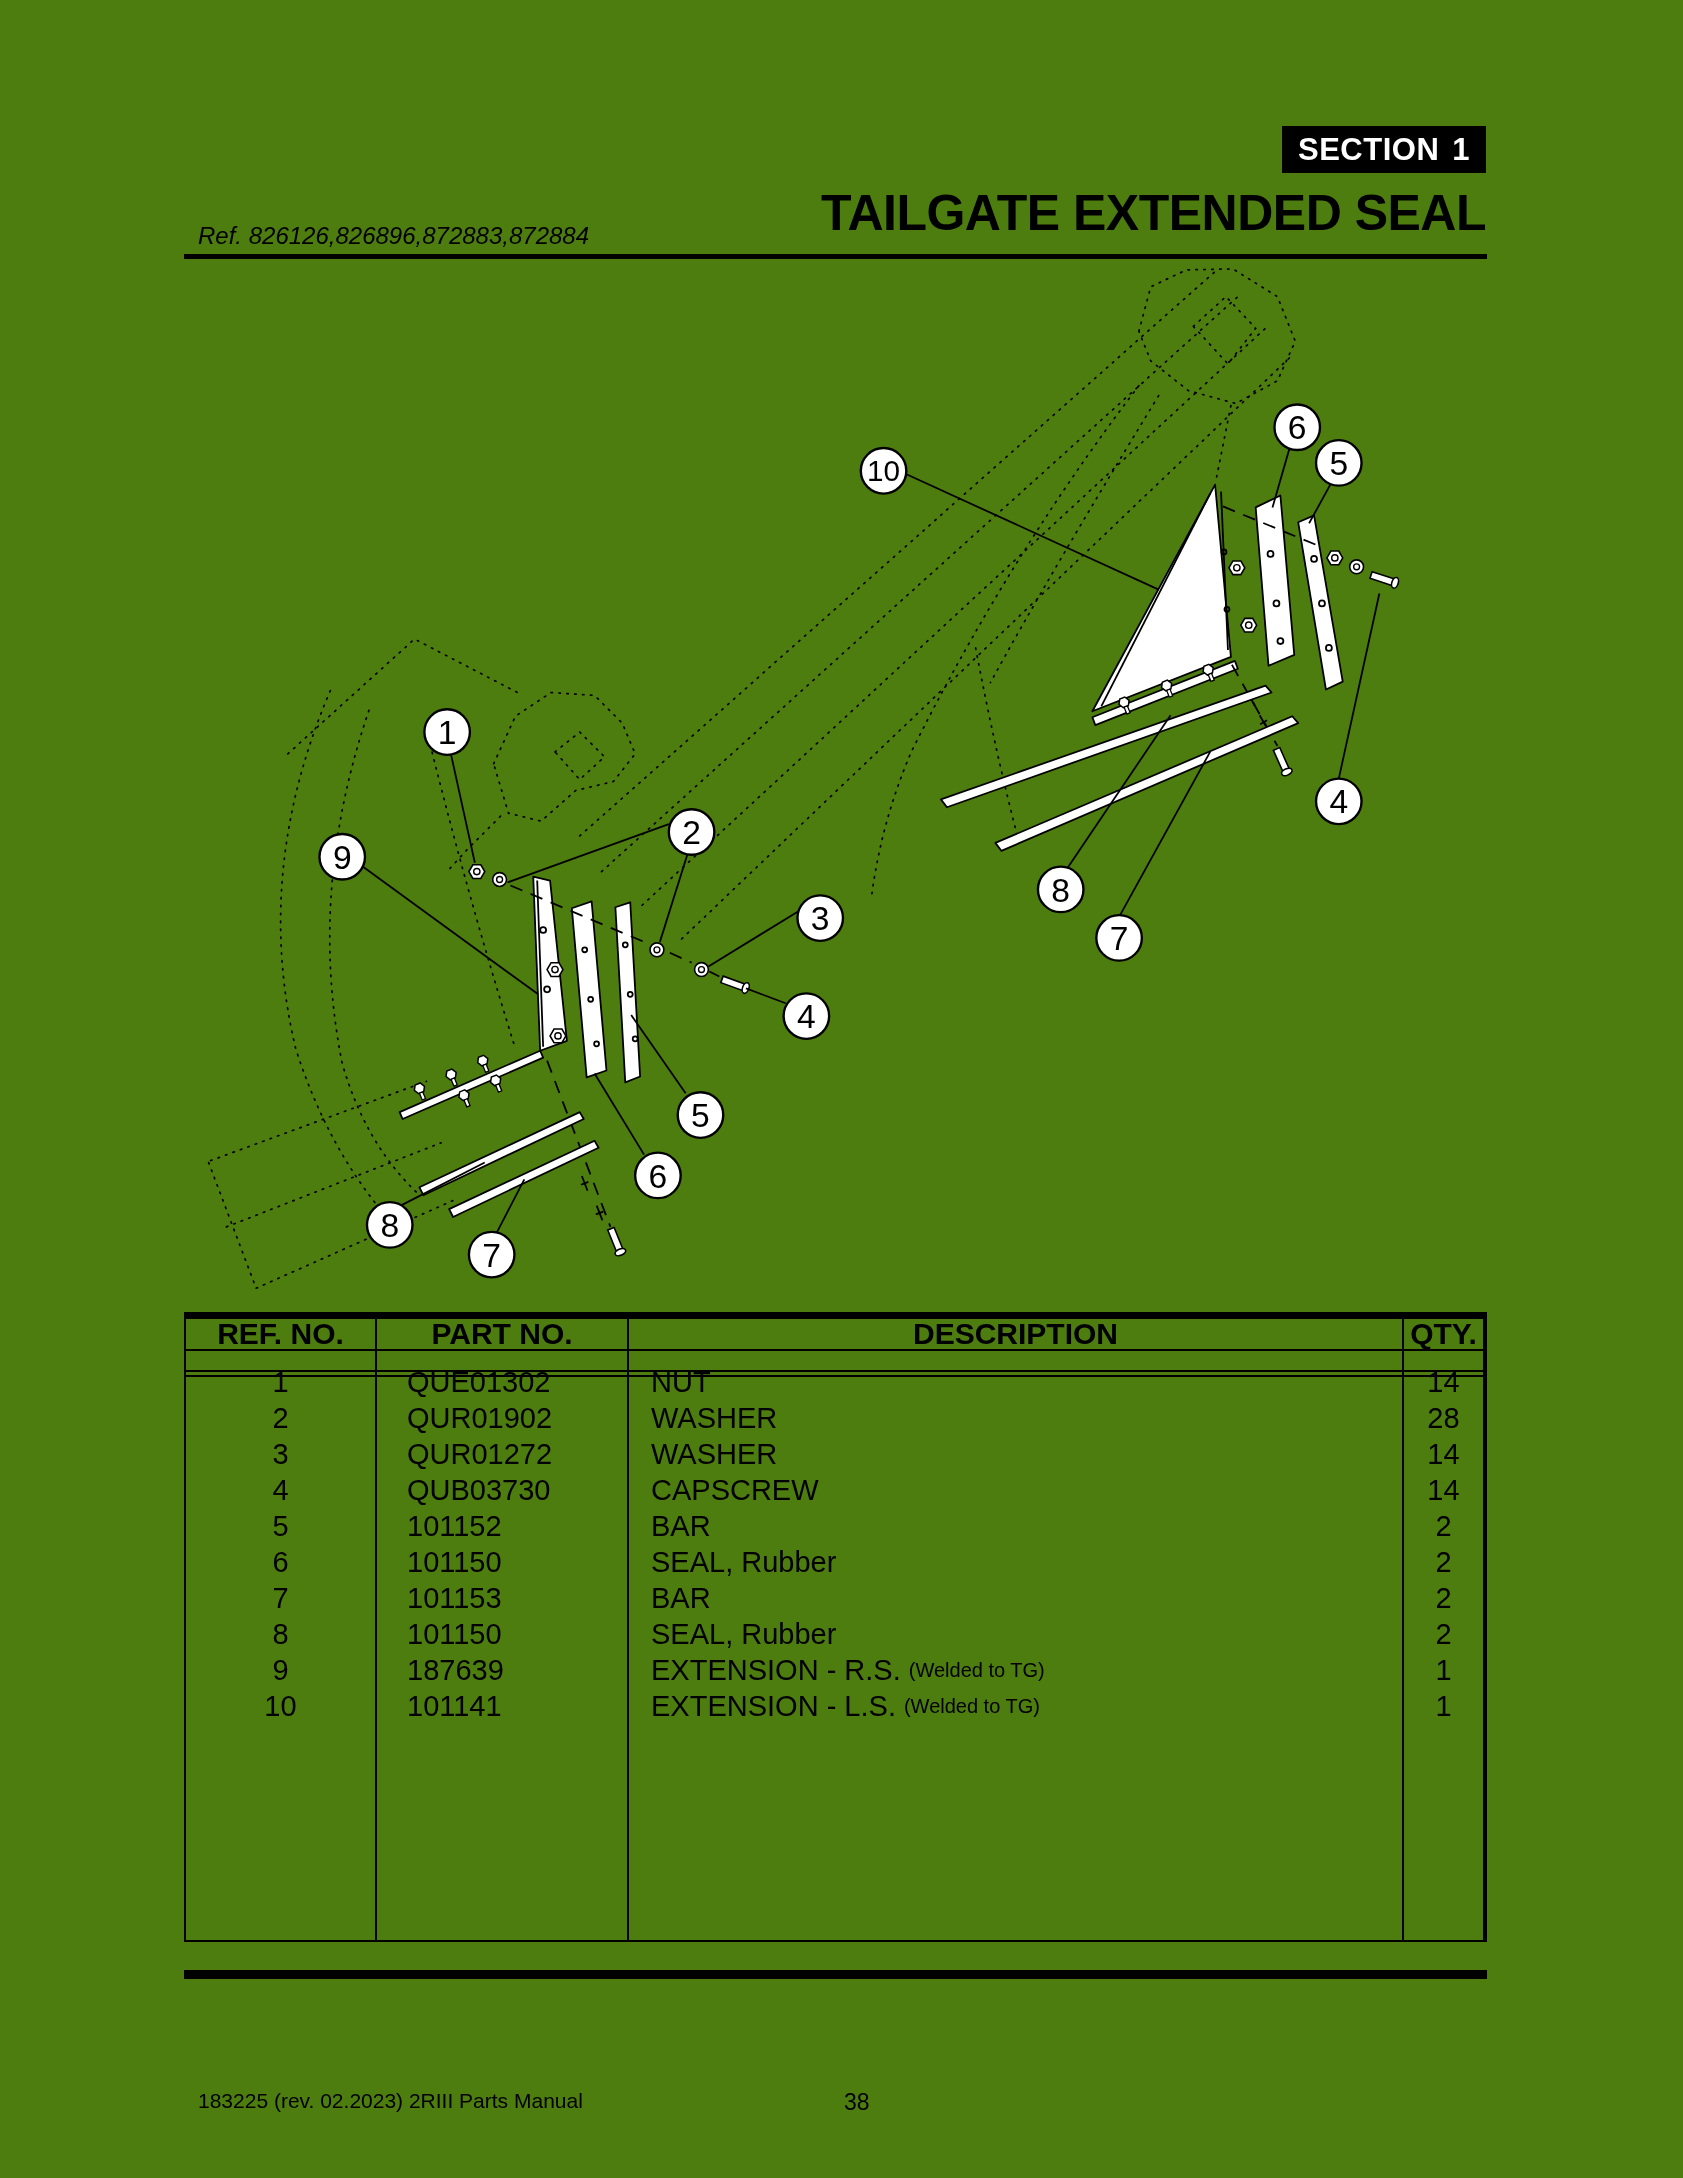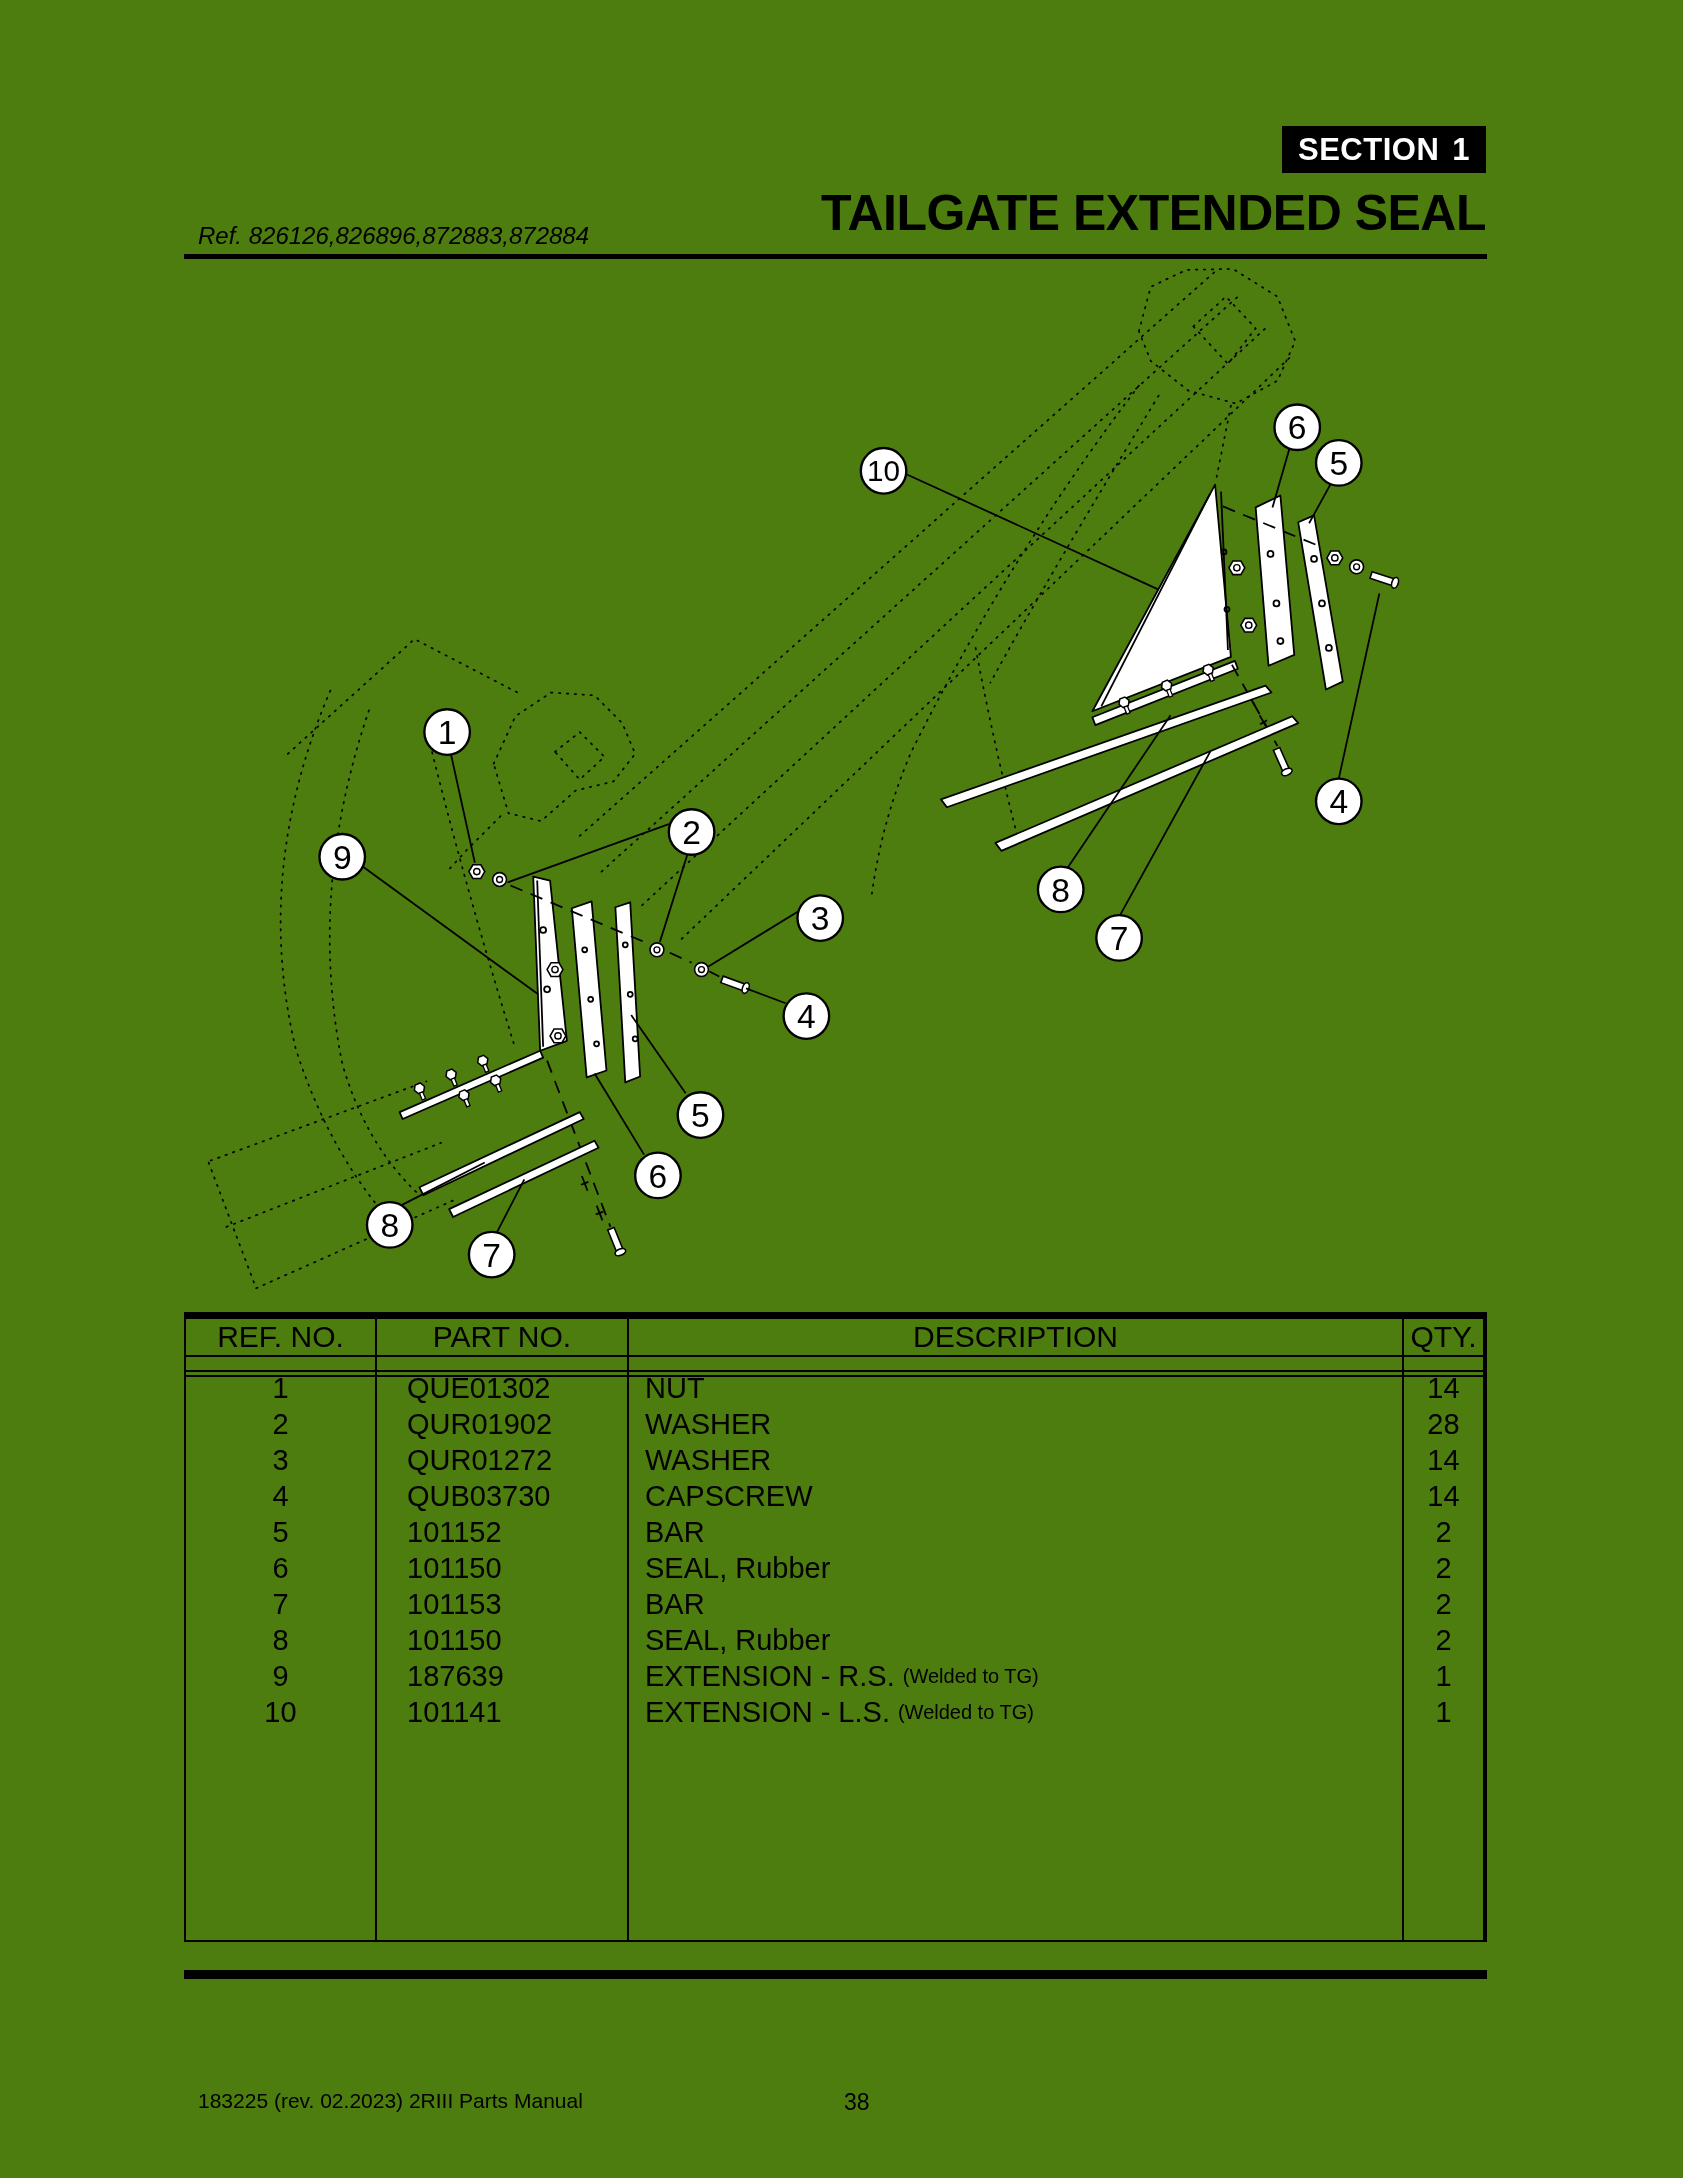--- a/index.html
+++ b/index.html
@@ -35,33 +35,33 @@
   .callout-num{fill:#000;text-anchor:middle;font-family:"Liberation Sans",sans-serif;}
   
   .parts-table{
     position:absolute;left:184px;top:1312px;width:1303px;height:630px;
     box-sizing:border-box;border:2px solid #000;border-top:7px solid #000;
     display:grid;grid-template-columns:191px 252px 775px 1fr;
   }
   .pt-col{box-sizing:border-box;border-right:2px solid #000;display:flex;flex-direction:column;}
   .pt-col:last-child{border-right:none;}
   .pt-head{
-    height:38px;box-sizing:border-box;border-bottom:2px solid #000;
+    height:32px;box-sizing:border-box;border-bottom:2px solid #000;
     display:flex;align-items:center;justify-content:center;
-    font-weight:normal;font-size:30px;white-space:nowrap;
+    font-weight:bold;font-size:30px;white-space:nowrap;
   }
   .double-rule{
     position:absolute;left:0;right:0;top:51px;height:7px;box-sizing:border-box;
     border-top:2px solid #000;border-bottom:2px solid #000;
   }
   .pt-body{padding-top:13px;display:flex;flex-direction:column;}
   .pt-cell{height:36px;font-size:29px;display:flex;align-items:center;white-space:nowrap;}
   .al-c{justify-content:center;}
   .al-l{padding-left:30px;}
-  .al-d{padding-left:16px;}
+  .al-d{padding-left:22px;}
   .note{font-size:20px;margin-left:8px;}
   
   .footer-doc{position:absolute;left:198px;top:2089px;font-size:21px;white-space:nowrap;}
   .footer-page{position:absolute;left:844px;top:2089px;font-size:23px;text-align:center;}
 </style>
 </head>
 <body>
 
 <div id="page">
 

